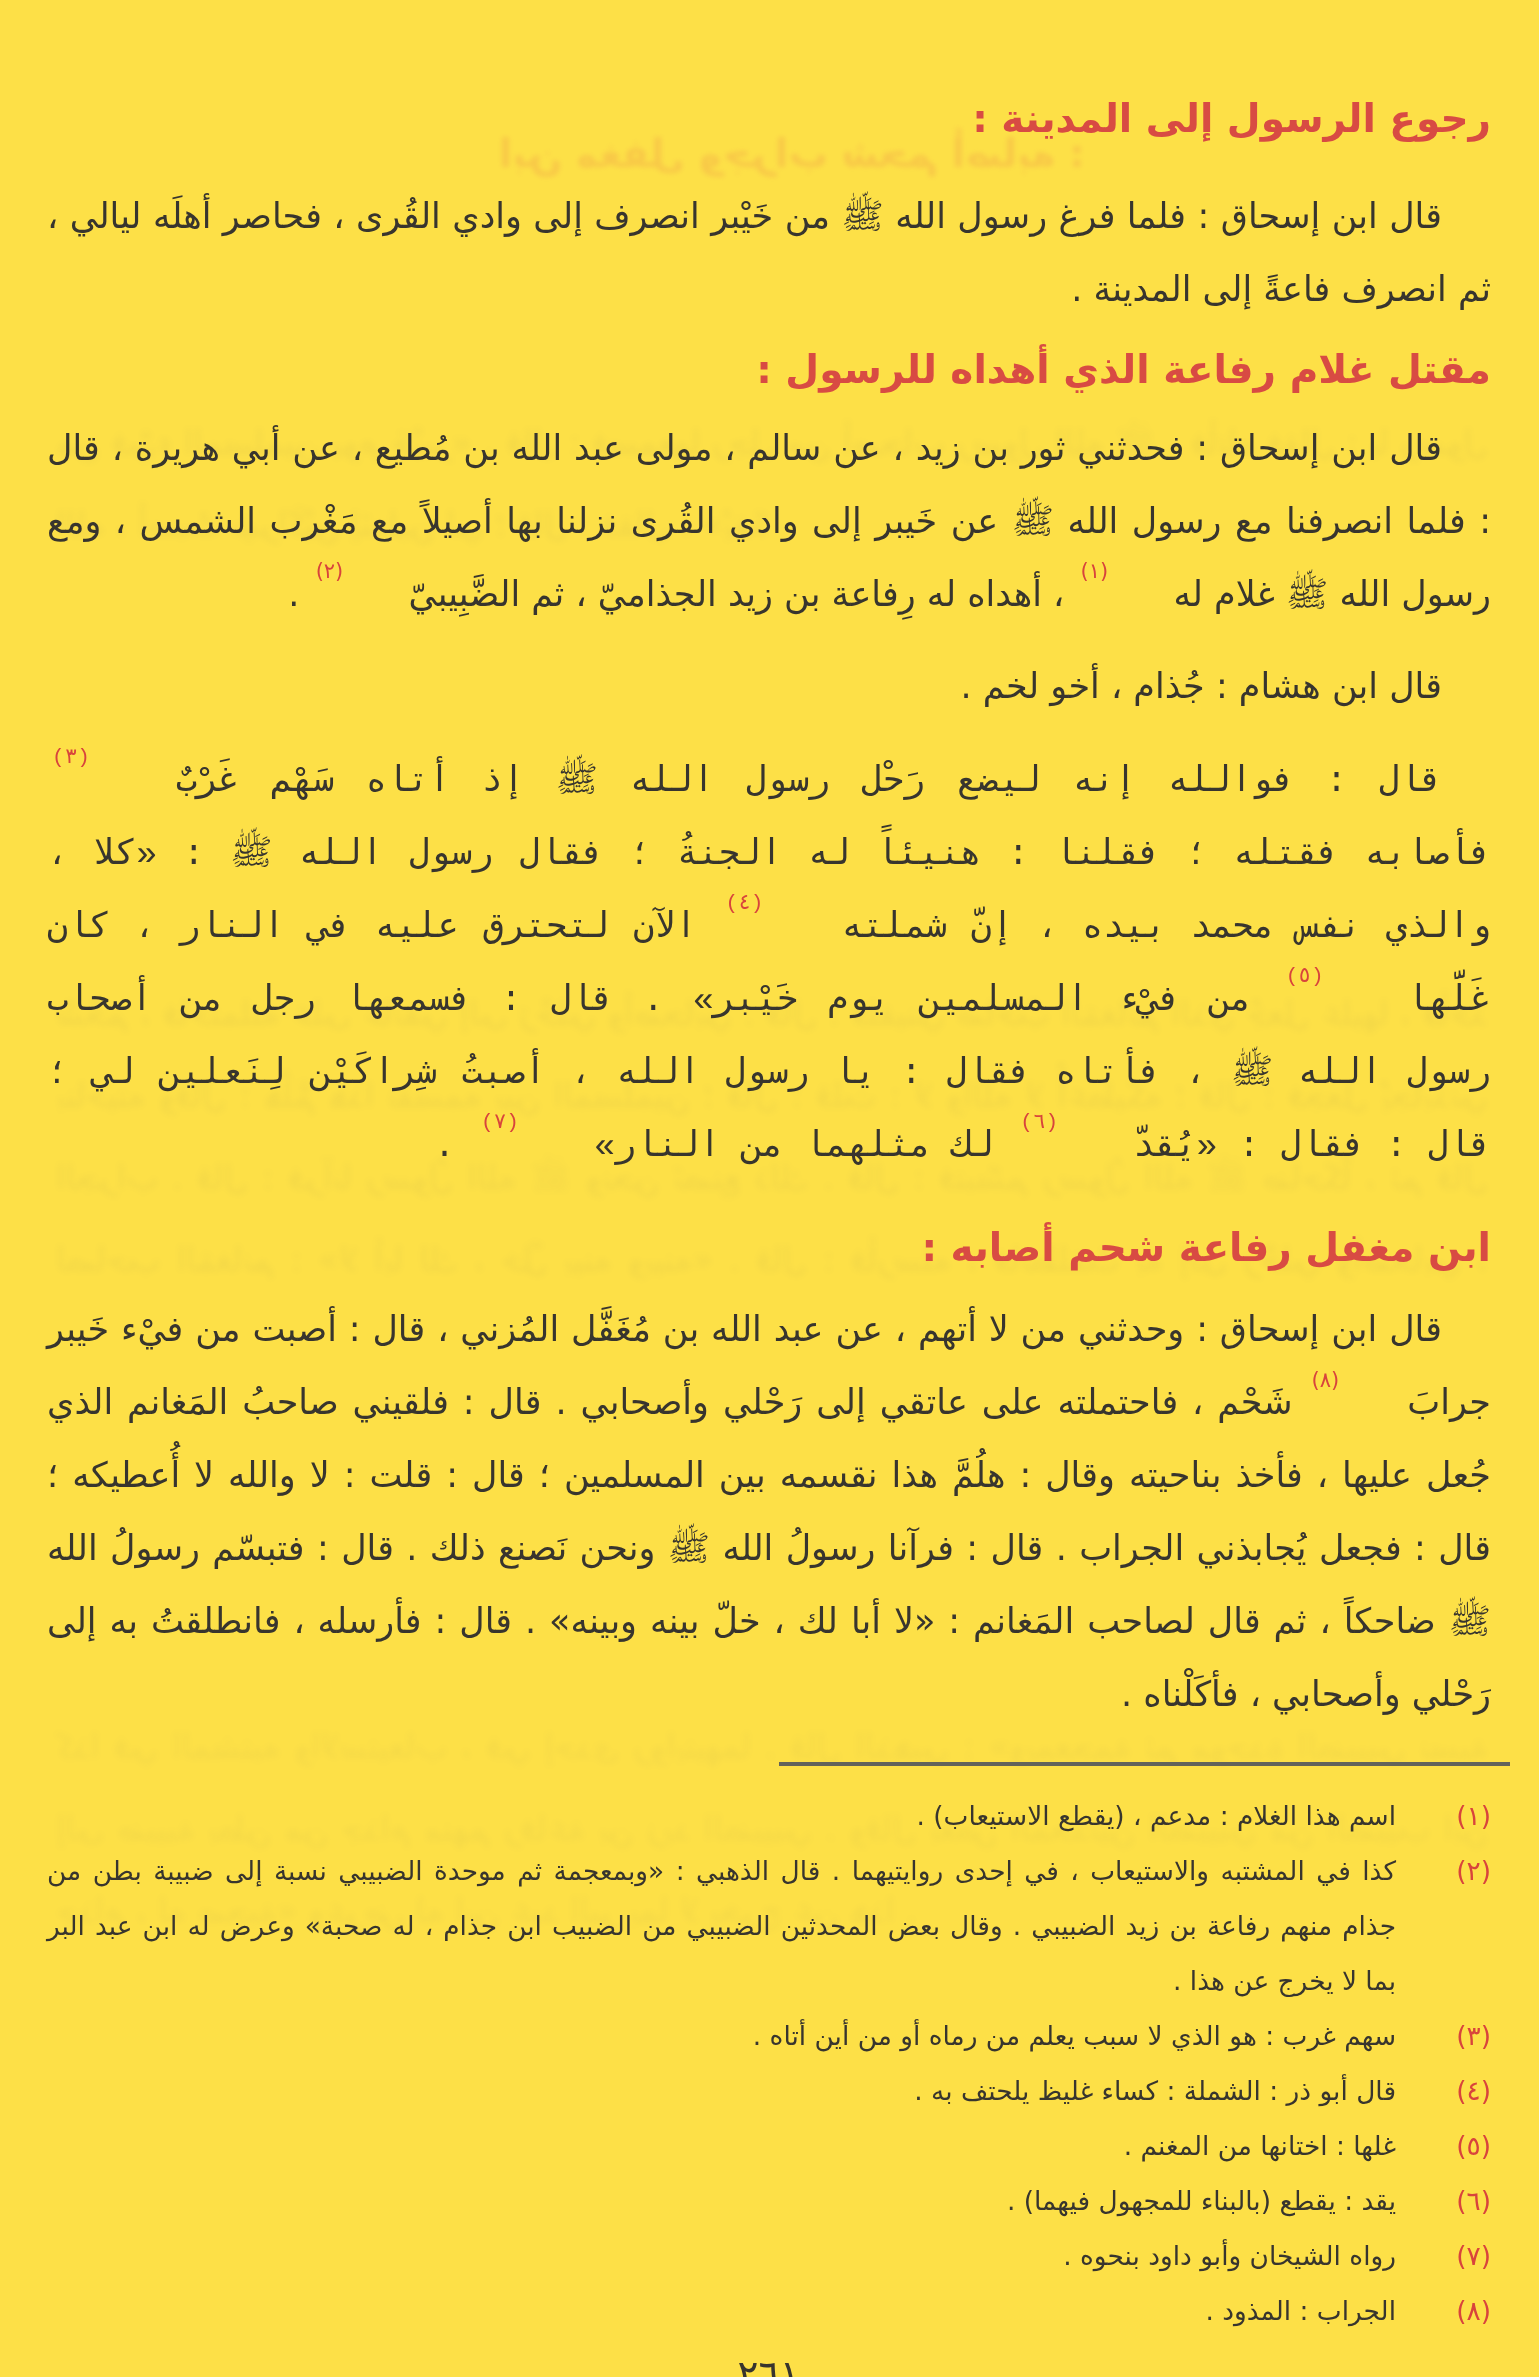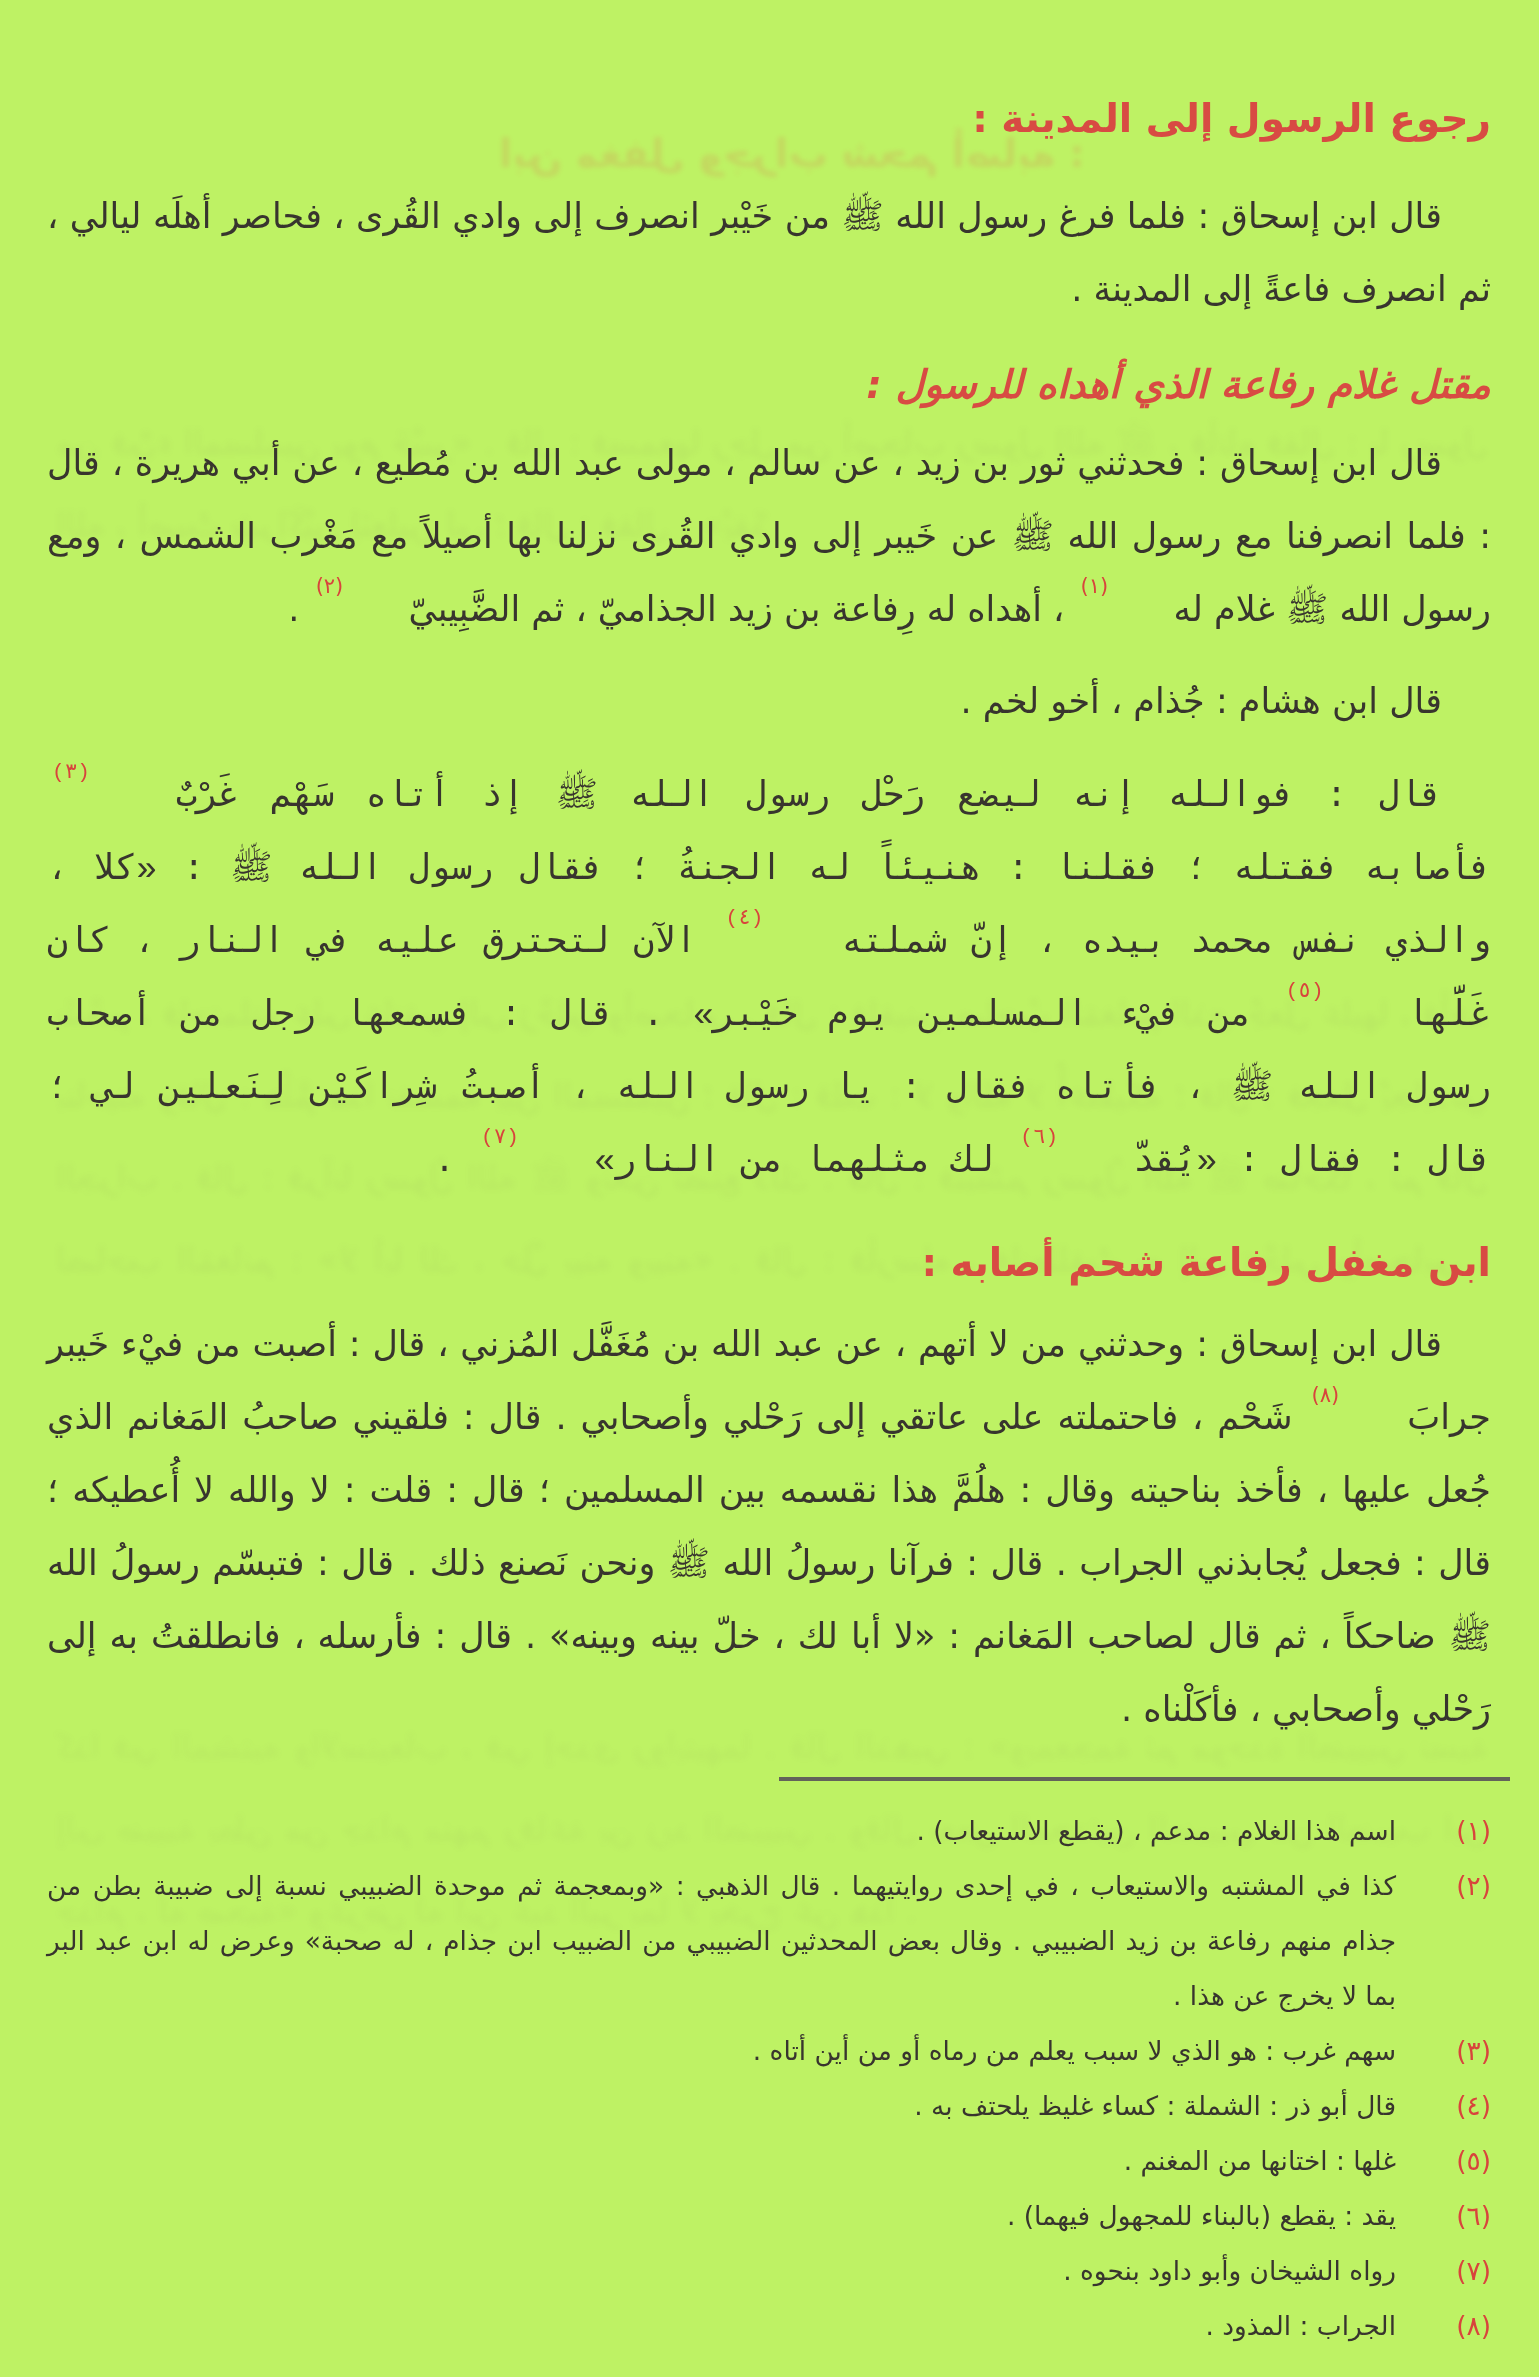--- a/index.html
+++ b/index.html
@@ -1,19 +1,19 @@
 <!DOCTYPE html>
 <html lang="ar" dir="rtl" style="font-size:13.6px"><head>
 <meta charset="utf-8">
 <style>
   html,body{margin:0;padding:0;background:#888;}
   .page{
     position:relative;
     width:1540px;height:2377px;
-    background:#bef264;
+    background:#fde047;
     overflow:hidden;
     font-family:"DejaVu Sans","Liberation Sans",sans-serif;
     direction:rtl;
     color:#38352e;
   }
   
   .ghost{
     position:absolute;
     transform:scaleX(-1);
     filter:blur(3.4px);
@@ -38,21 +38,21 @@
   .content{position:absolute;inset:0;padding:0 48px;z-index:1;}
   .heading{
     margin:0;
     color:#d84b43;
     font-size:39px;
     font-weight:bold;
     line-height:60px;
     text-align:right;
   }
   #heading-1{margin-top:89px;}
-  #heading-2{margin-top:29px;font-style:italic;}
+  #heading-2{margin-top:14px;}
   #heading-3{margin-top:34px;}
   .body-par{
     margin:0;
     font-size:35px;
     line-height:73px;
     text-align:justify;
     text-indent:49px;
   }
   #par-1{margin-top:31px;}
   #par-2{margin-top:12px;}

